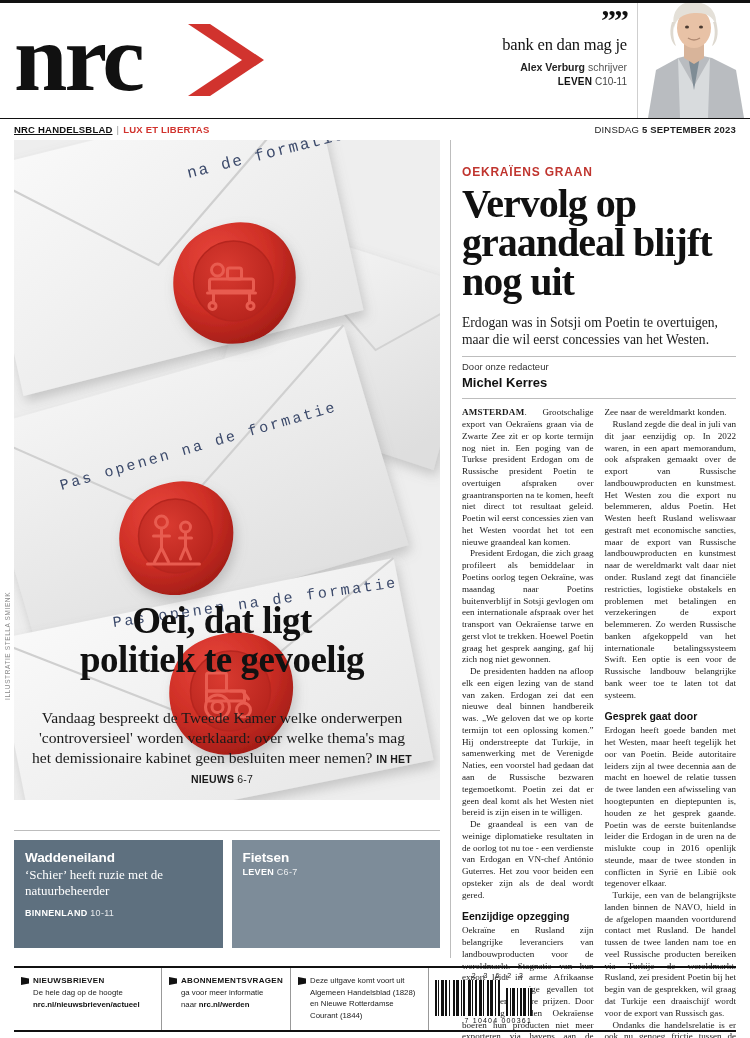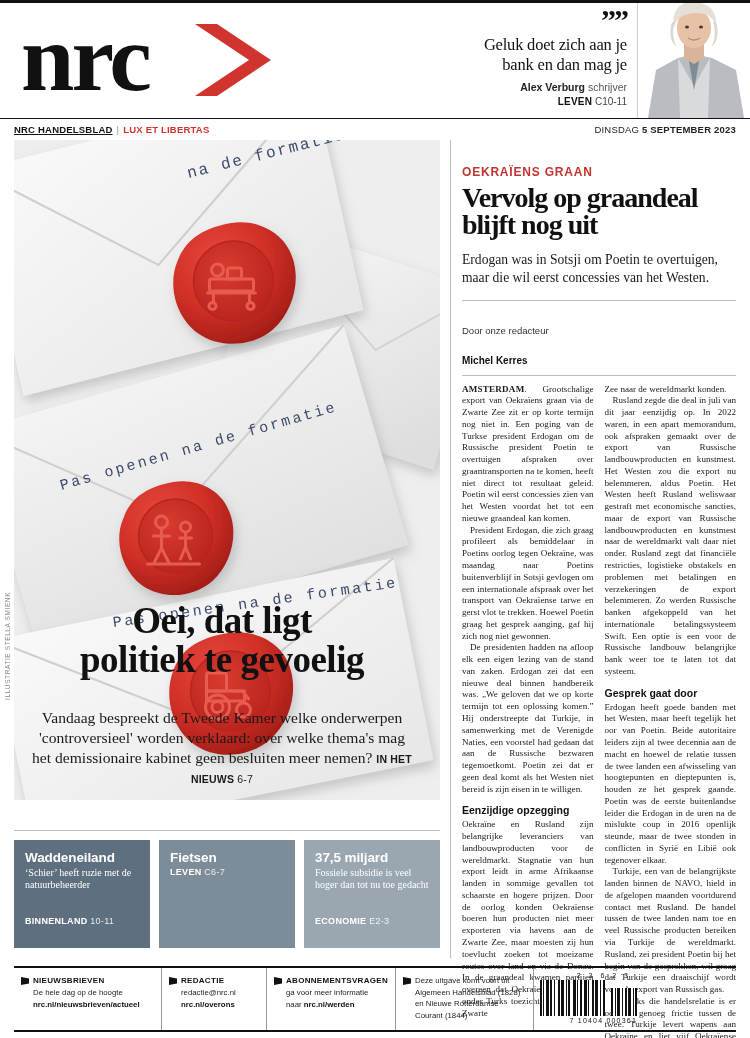--- a/index.html
+++ b/index.html
@@ -20,21 +20,21 @@
     position: relative;
     height: 118px;
     border-top: 3px solid #111;
     box-sizing: border-box;
     display: flex;
     align-items: stretch;
   }
   .logo-wrap {
     flex: 0 0 430px;
     display: flex; align-items: center;
-    padding-left: 21px;
+    padding-left: 14px;
     box-sizing: border-box;
   }
   .logo-svg { display:block; }
 
   .quote-block {
     flex: 1 1 auto;
     display: flex;
     align-items: stretch;
     position: relative;
   }
@@ -177,55 +177,55 @@
     min-height: 108px;
   }
   .teaser h3 {
     margin: 0 0 2px 0;
     font-size: 13.5px;
     font-weight: bold;
     letter-spacing: -0.1px;
   }
   .teaser .body {
     font-family: "Liberation Serif", serif;
-    font-size: 10px;
+    font-size: 13px;
     line-height: 1.22;
-    margin-bottom: 25px;
+    margin-bottom: 9px;
   }
   .teaser .sec {
     font-size: 9px; font-weight: bold; letter-spacing: 0.3px;
   }
   .teaser .sec .pg { font-weight: normal; opacity: 0.85; }
 
   
   .kicker {
     font-size: 12px; font-weight: bold;
     color: #c0352f; letter-spacing: 0.8px;
     margin: 25px 0 5px 0;
   }
   .art-head {
     font-family: "Liberation Serif", serif;
     font-weight: bold;
-    font-size: 28px;
+    font-size: 40px;
     line-height: 0.98;
     letter-spacing: -1px;
     color: #111;
     margin-bottom: 12px;
   }
   .art-standfirst {
     font-family: "Liberation Serif", serif;
     font-size: 13.6px;
     line-height: 1.3;
     color: #1a1a1a;
-    padding-bottom: 14px;
+    padding-bottom: 7px;
     border-bottom: 1px solid #bdbdbd;
-    margin-bottom: 24px;
+    margin-bottom: 4px;
   }
   .byline { font-size: 9.5px; color: #333; line-height:1.35; }
-  .byline .name { font-weight: bold; font-size: 10px; color:#111;margin-top:16px; }
+  .byline .name { font-weight: bold; font-size: 13px; color:#111; }
   .byline-rule { border-bottom: 1px solid #bdbdbd; margin: 7px 0 8px 0; }
 
   .art-cols {
     display: flex;
     gap: 11px;
   }
   .art-col { flex: 1 1 0; }
   .art-col p {
     margin: 0;
     font-family: "Liberation Serif", serif;
@@ -297,21 +297,20 @@
     <div class="logo-wrap">
       <svg class="logo-svg" width="300" height="86" viewBox="0 0 300 86">
         <text x="0" y="72" font-family="Liberation Serif, serif" font-size="96" font-weight="bold" fill="#111" letter-spacing="-3">nrc</text>
         <polygon points="196,6 250,42 196,78 174,78 228,42 174,6" fill="#d1332e"></polygon>
       </svg>
     </div>
 
     <div class="quote-block">
       <div class="quote-text-col">
         <div class="quote-marks">””</div>
-        <div class="quote-line">Geluk doet zich aan je</div>
         <div class="quote-line">bank en dan mag je</div>
         <div class="quote-attrib"><b>Alex Verburg</b><span class="light"> schrijver</span></div>
         <div class="quote-section"><b>LEVEN</b><span> C10-11</span></div>
       </div>
       <div class="portrait">
         <svg width="112" height="118" viewBox="0 0 112 118">
           <rect width="112" height="118" fill="#ffffff"></rect>
 
           <path d="M10 118 L18 70 L40 58 L56 54 L74 58 L98 70 L106 118 Z" fill="#b9bcc0"></path>
           <path d="M40 58 L56 86 L72 58 L70 118 L42 118 Z" fill="#d8dbdd"></path>
@@ -448,43 +447,39 @@
       <div class="teasers">
         <div class="teaser" style="background:#5e707f">
           <h3>Waddeneiland</h3>
           <div class="body">‘Schier’ heeft ruzie met de natuurbeheerder</div>
           <div class="sec"><span>BINNENLAND</span><span class="pg"> 10-11</span></div>
         </div>
         <div class="teaser" style="background:#7d8c99">
           <h3>Fietsen</h3>
           <div class="sec"><span>LEVEN</span><span class="pg"> C6-7</span></div>
         </div>
-        <div class="teaser" style="background:#9aa7b1">
-          <h3>37,5 miljard</h3>
-          <div class="body">Fossiele subsidie is veel hoger dan tot nu toe gedacht</div>
-          <div class="sec"><span>ECONOMIE</span><span class="pg"> E2-3</span></div>
-        </div>
       </div>
     </div>
 
     <div class="right-col">
       <div class="kicker">OEKRAÏENS GRAAN</div>
       <div class="art-head">Vervolg op graandeal blijft nog uit</div>
       <div class="art-standfirst">Erdogan was in Sotsji om Poetin te overtuigen, maar die wil eerst concessies van het Westen.</div>
       <div class="byline">
         <div>Door onze redacteur</div>
         <div class="name">Michel Kerres</div>
       </div>
       <div class="byline-rule"></div>
 
       <div class="art-cols">
         <div class="art-col">
           <p><span class="place">AMSTERDAM</span><span>. Grootschalige export van Oekraïens graan via de Zwarte Zee zit er op korte termijn nog niet in. Een poging van de Turkse president Erdogan om de Russische president Poetin te overtuigen afspraken over graantransporten na te komen, heeft niet direct tot resultaat geleid. Poetin wil eerst concessies zien van het Westen voordat het tot een nieuwe graandeal kan komen.</span></p>
           <p>President Erdogan, die zich graag profileert als bemiddelaar in Poetins oorlog tegen Oekraïne, was maandag naar Poetins buitenverblijf in Sotsji gevlogen om een internationale afspraak over het transport van Oekraïense tarwe en gerst vlot te trekken. Hoewel Poetin graag het gesprek aanging, gaf hij zich nog niet gewonnen.</p>
           <p>De presidenten hadden na afloop elk een eigen lezing van de stand van zaken. Erdogan zei dat een nieuwe deal binnen handbereik was. „We geloven dat we op korte termijn tot een oplossing komen.” Hij onderstreepte dat Turkije, in samenwerking met de Verenigde Naties, een voorstel had gedaan dat aan de Russische bezwaren tegemoetkomt. Poetin zei dat er geen deal komt als het Westen niet bereid is zijn eisen in te willigen.</p>
+          <p>De graandeal is een van de weinige diplomatieke resultaten in de oorlog tot nu toe - een verdienste van Erdogan en VN-chef António Guterres. Het zou voor beiden een opsteker zijn als de deal wordt gered.</p>
           <h4>Eenzijdige opzegging</h4>
           <p>Oekraïne en Rusland zijn belangrijke leveranciers van landbouwproducten voor de wereldmarkt. Stagnatie van hun export leidt in arme Afrikaanse landen in sommige gevallen tot schaarste en hogere prijzen. Door de oorlog konden Oekraïense boeren hun producten niet meer exporteren via havens aan de Zwarte Zee, maar moesten zij hun toevlucht zoeken tot moeizame routes over land en via de Donau. In de graandeal kwamen partijen overeen dat Oekraïense producten onder Turks toezicht weer over de Zwarte</p>
         </div>
         <div class="art-col">
           <p class="col2-top">Zee naar de wereldmarkt konden.</p>
           <p>Rusland zegde die deal in juli van dit jaar eenzijdig op. In 2022 waren, in een apart memorandum, ook afspraken gemaakt over de export van Russische landbouwproducten en kunstmest. Het Westen zou die export nu belemmeren, aldus Poetin. Het Westen heeft Rusland weliswaar gestraft met economische sancties, maar de export van Russische landbouwproducten en kunstmest naar de wereldmarkt valt daar niet onder. Rusland zegt dat financiële restricties, logistieke obstakels en problemen met betalingen en verzekeringen de export belemmeren. Zo werden Russische banken afgekoppeld van het internationale betalingssysteem Swift. Een optie is een voor de Russische landbouw belangrijke bank weer toe te laten tot dat systeem.</p>
           <h4>Gesprek gaat door</h4>
           <p>Erdogan heeft goede banden met het Westen, maar heeft tegelijk het oor van Poetin. Beide autoritaire leiders zijn al twee decennia aan de macht en hoewel de relatie tussen de twee landen een afwisseling van hoogtepunten en dieptepunten is, houden ze het gesprek gaande. Poetin was de eerste buitenlandse leider die Erdogan in de uren na de mislukte coup in 2016 openlijk steunde, maar de twee stonden in conflicten in Syrië en Libië ook tegenover elkaar.</p>
           <p>Turkije, een van de belangrijkste landen binnen de NAVO, hield in de afgelopen maanden voortdurend contact met Rusland. De handel tussen de twee landen nam toe en veel Russische producten bereiken via Turkije de wereldmarkt. Rusland, zei president Poetin bij het begin van de gesprekken, wil graag dat Turkije een draaischijf wordt voor de export van Russisch gas.</p>
           <p>Ondanks die handelsrelatie is er ook nu genoeg frictie tussen de twee. Turkije levert wapens aan Oekraïne en liet vijf Oekraïense commandanten vertrekken uit Turkse gevangenschap. De militairen waren door Rusland gevangengenomen en aan Turkije overgedragen op voorwaarde dat ze daar zouden blijven tot het einde van de oorlog.</p>
@@ -497,28 +492,20 @@
 
     <div class="fcell fc1">
       <div class="bullet"></div>
       <div class="ftxt">
         <div class="t">NIEUWSBRIEVEN</div>
         <div>De hele dag op de hoogte</div>
         <div><b>nrc.nl/nieuwsbrieven/actueel</b></div>
       </div>
     </div>
 
-    <div class="fcell fc2">
-      <div class="bullet"></div>
-      <div class="ftxt">
-        <div class="t">REDACTIE</div>
-        <div>redactie@nrc.nl</div>
-        <div><b>nrc.nl/overons</b></div>
-      </div>
-    </div>
 
     <div class="fcell fc3">
       <div class="bullet"></div>
       <div class="ftxt">
         <div class="t">ABONNEMENTSVRAGEN</div>
         <div>ga voor meer informatie</div>
         <div><span>naar </span><b>nrc.nl/werden</b></div>
       </div>
     </div>
 

